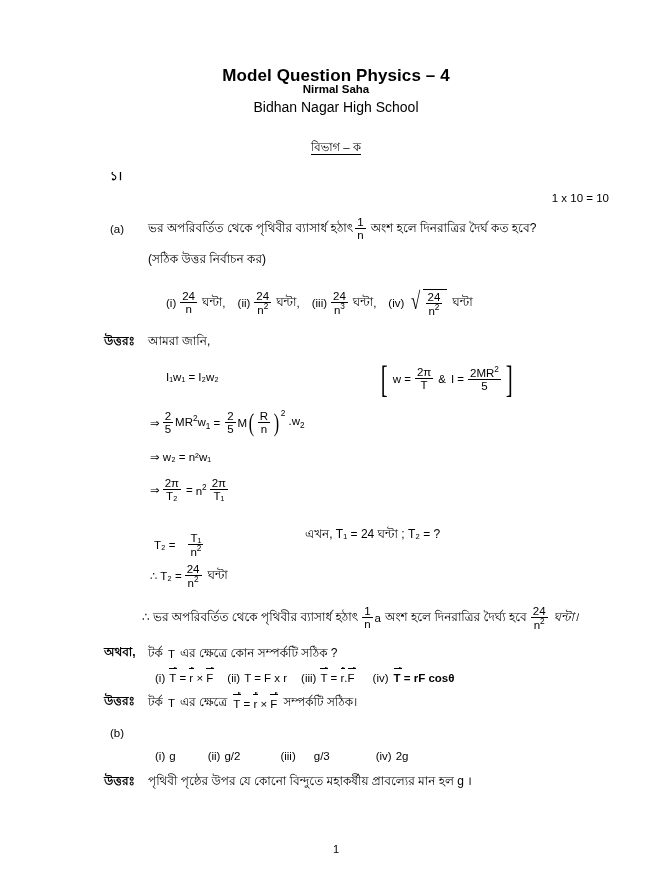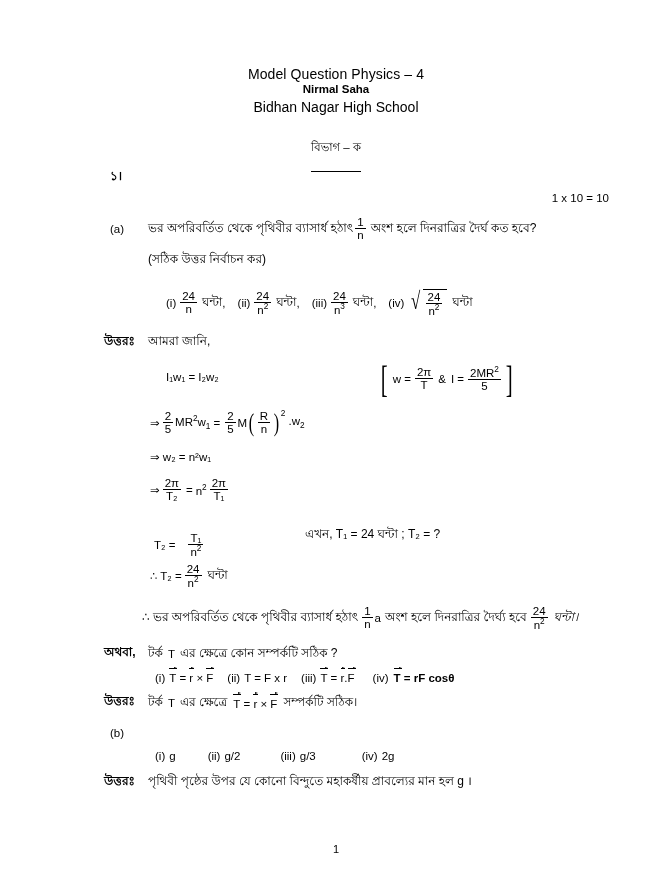--- a/index.html
+++ b/index.html
@@ -23,41 +23,41 @@
   }
 
   
   .hdr {
     position: absolute;
     left: 0; right: 0;
     text-align: center;
   }
   .hdr-title {
     top: 66px;
-    font-size: 14px;
-    font-weight: normal;
+    font-size: 17px;
+    font-weight: bold;
     letter-spacing: .1px;
   }
   .hdr-author {
     top: 83px;
     font-size: 11.5px;
     font-weight: bold;
   }
   .hdr-school {
     top: 99px;
     font-size: 14px;
     font-weight: normal;
   }
   .section-head {
     top: 139px;
     font-size: 11.5px;
   }
   .section-head span {
     border-bottom: 1px solid #000;
-    padding-bottom: 18px;
+    padding-bottom: 1px;
   }
 
   
   .t {
     position: absolute;
     white-space: nowrap;
     font-size: 11.5px;
     line-height: 1.25;
   }
   .bn { font-size: 12px; }
@@ -378,21 +378,21 @@
     <span style="display:flex;">
       <span>(i)</span>
       <span style="margin-left:4px;">g</span>
     </span>
     <span style="display:flex;margin-left:32px;">
       <span>(ii)</span>
       <span style="margin-left:4px;">g/2</span>
     </span>
     <span style="display:flex;margin-left:40px;">
       <span>(iii)</span>
-      <span style="margin-left:4px;">g/3</span>
+      <span style="margin-left:18px;">g/3</span>
     </span>
     <span style="display:flex;margin-left:46px;">
       <span>(iv)</span>
       <span style="margin-left:4px;">2g</span>
     </span>
   </div>
 
   <div class="t b bn" style="left:104px; top:774px;">উত্তরঃ</div>
   <div class="t bn" style="left:148px; top:774px;">পৃথিবী  পৃষ্ঠের উপর যে কোনো বিন্দুতে মহাকর্ষীয় প্রাবল্যের মান হল  g ।</div>
 

